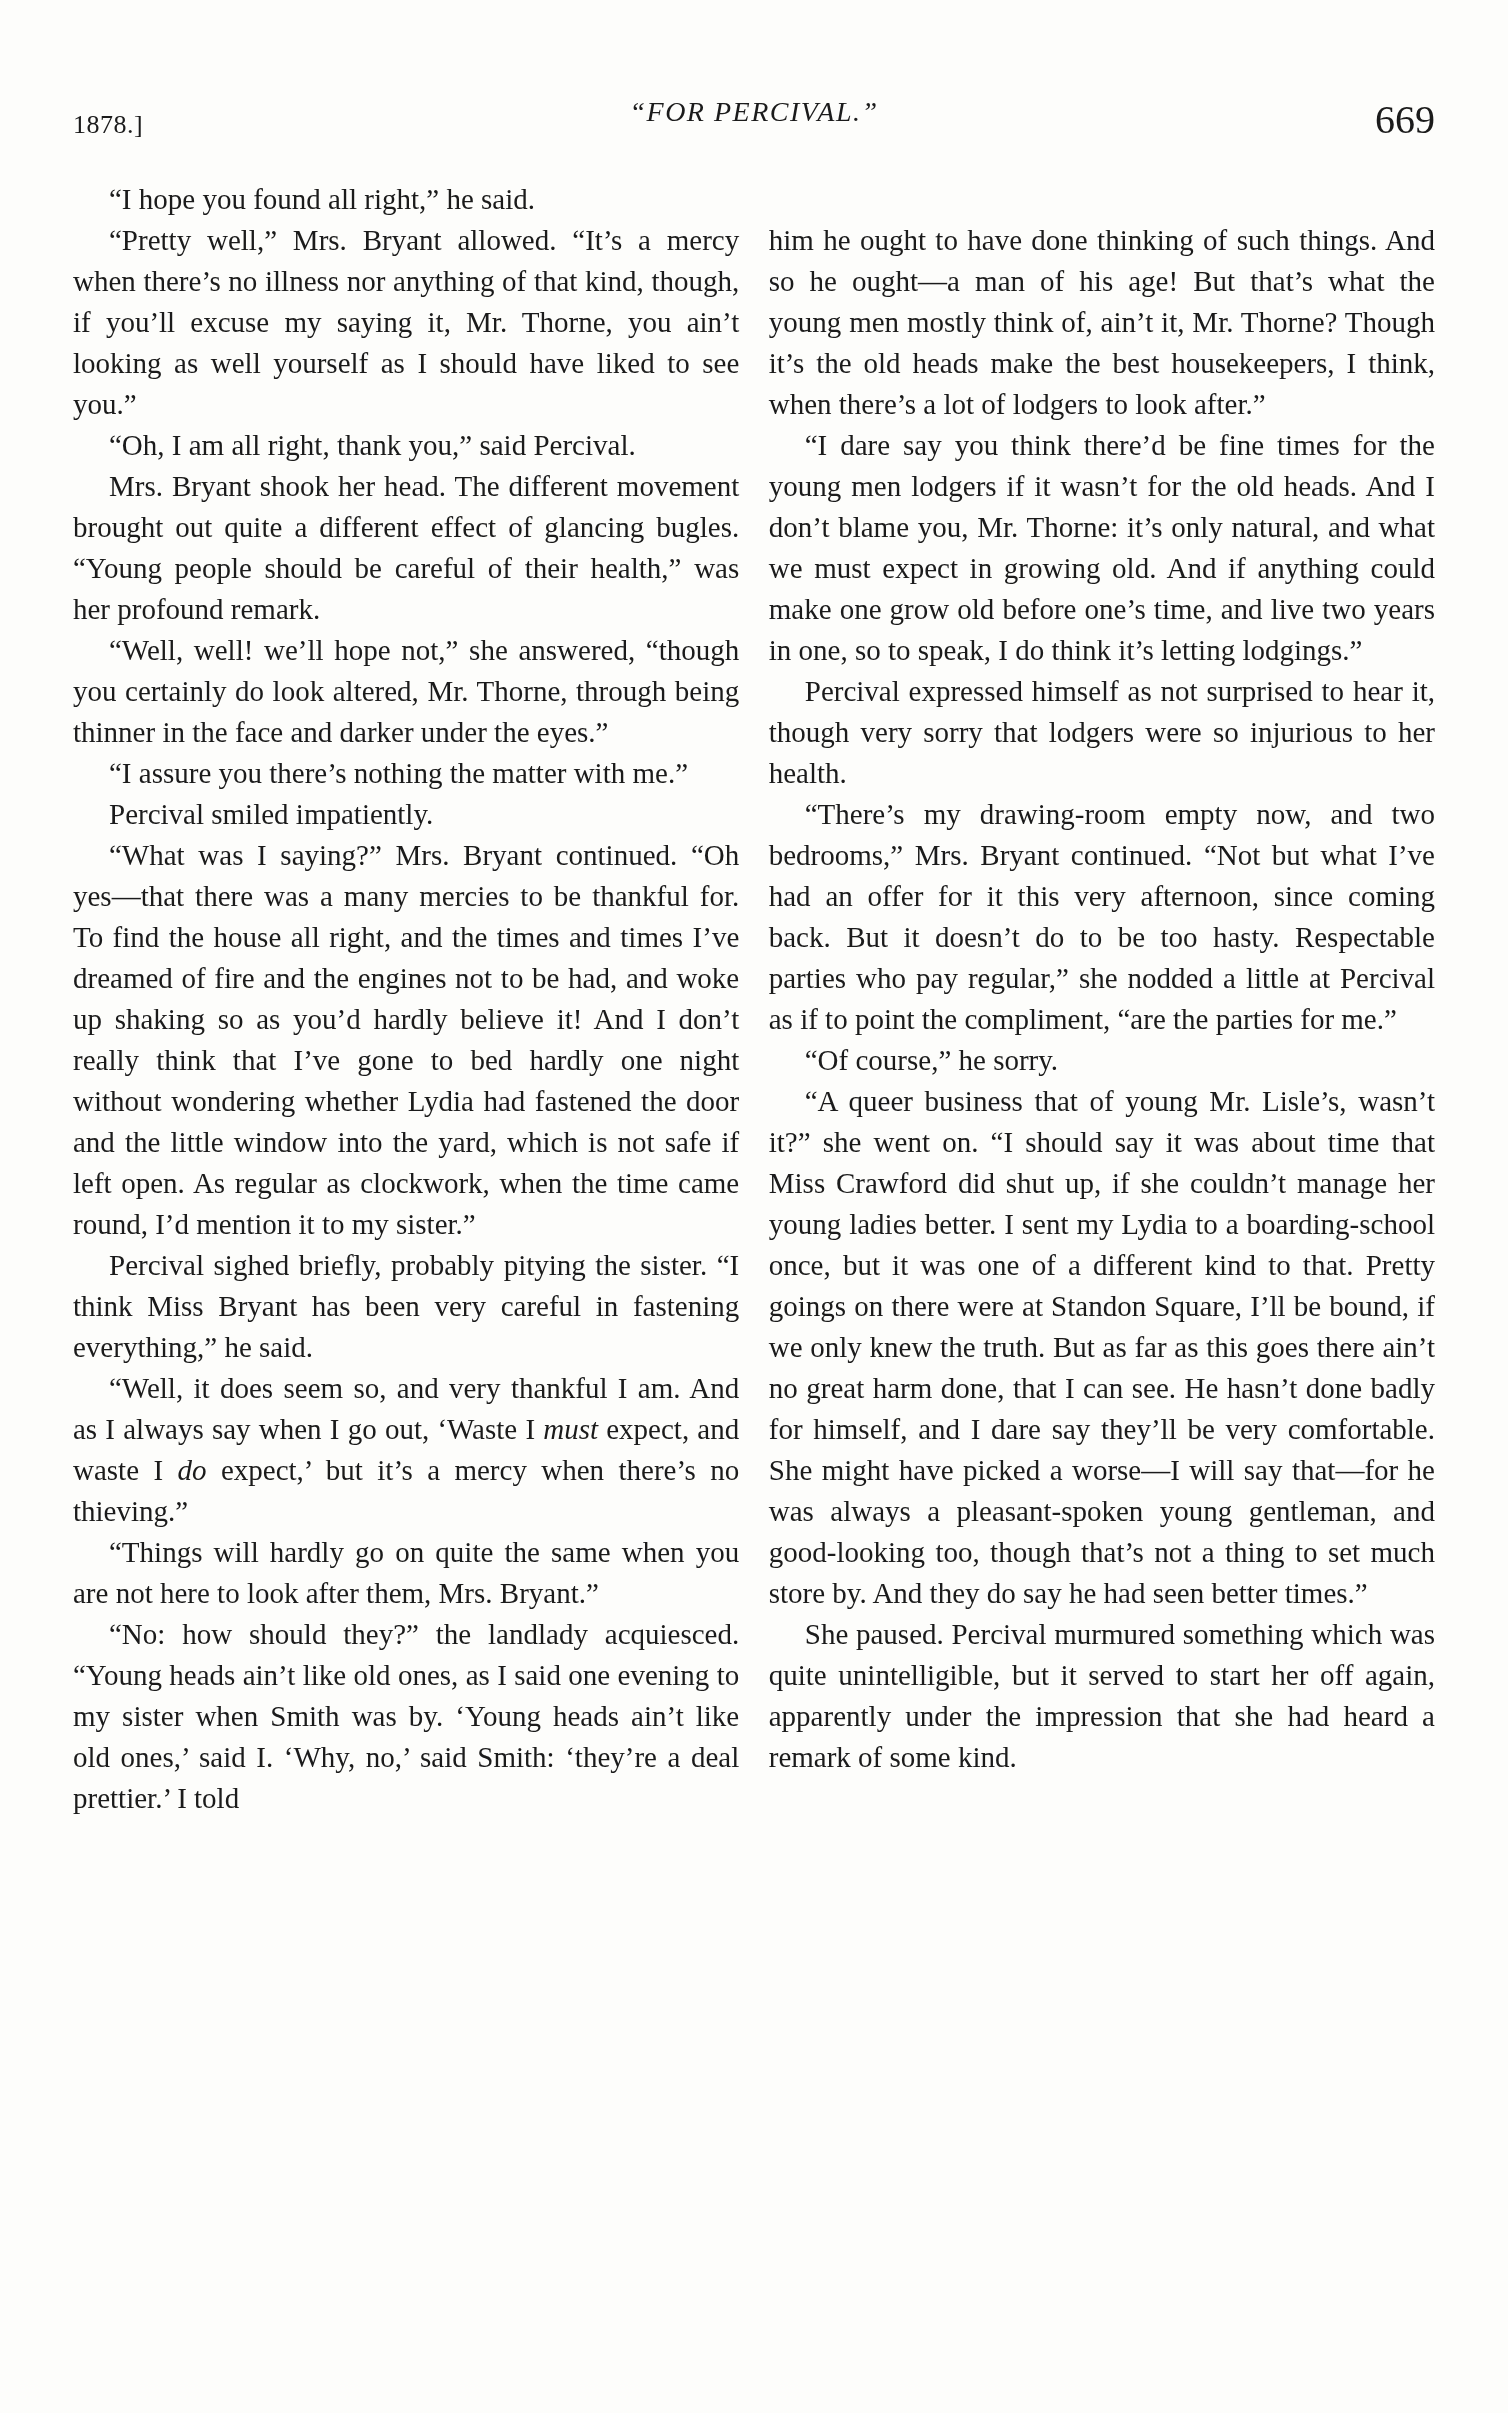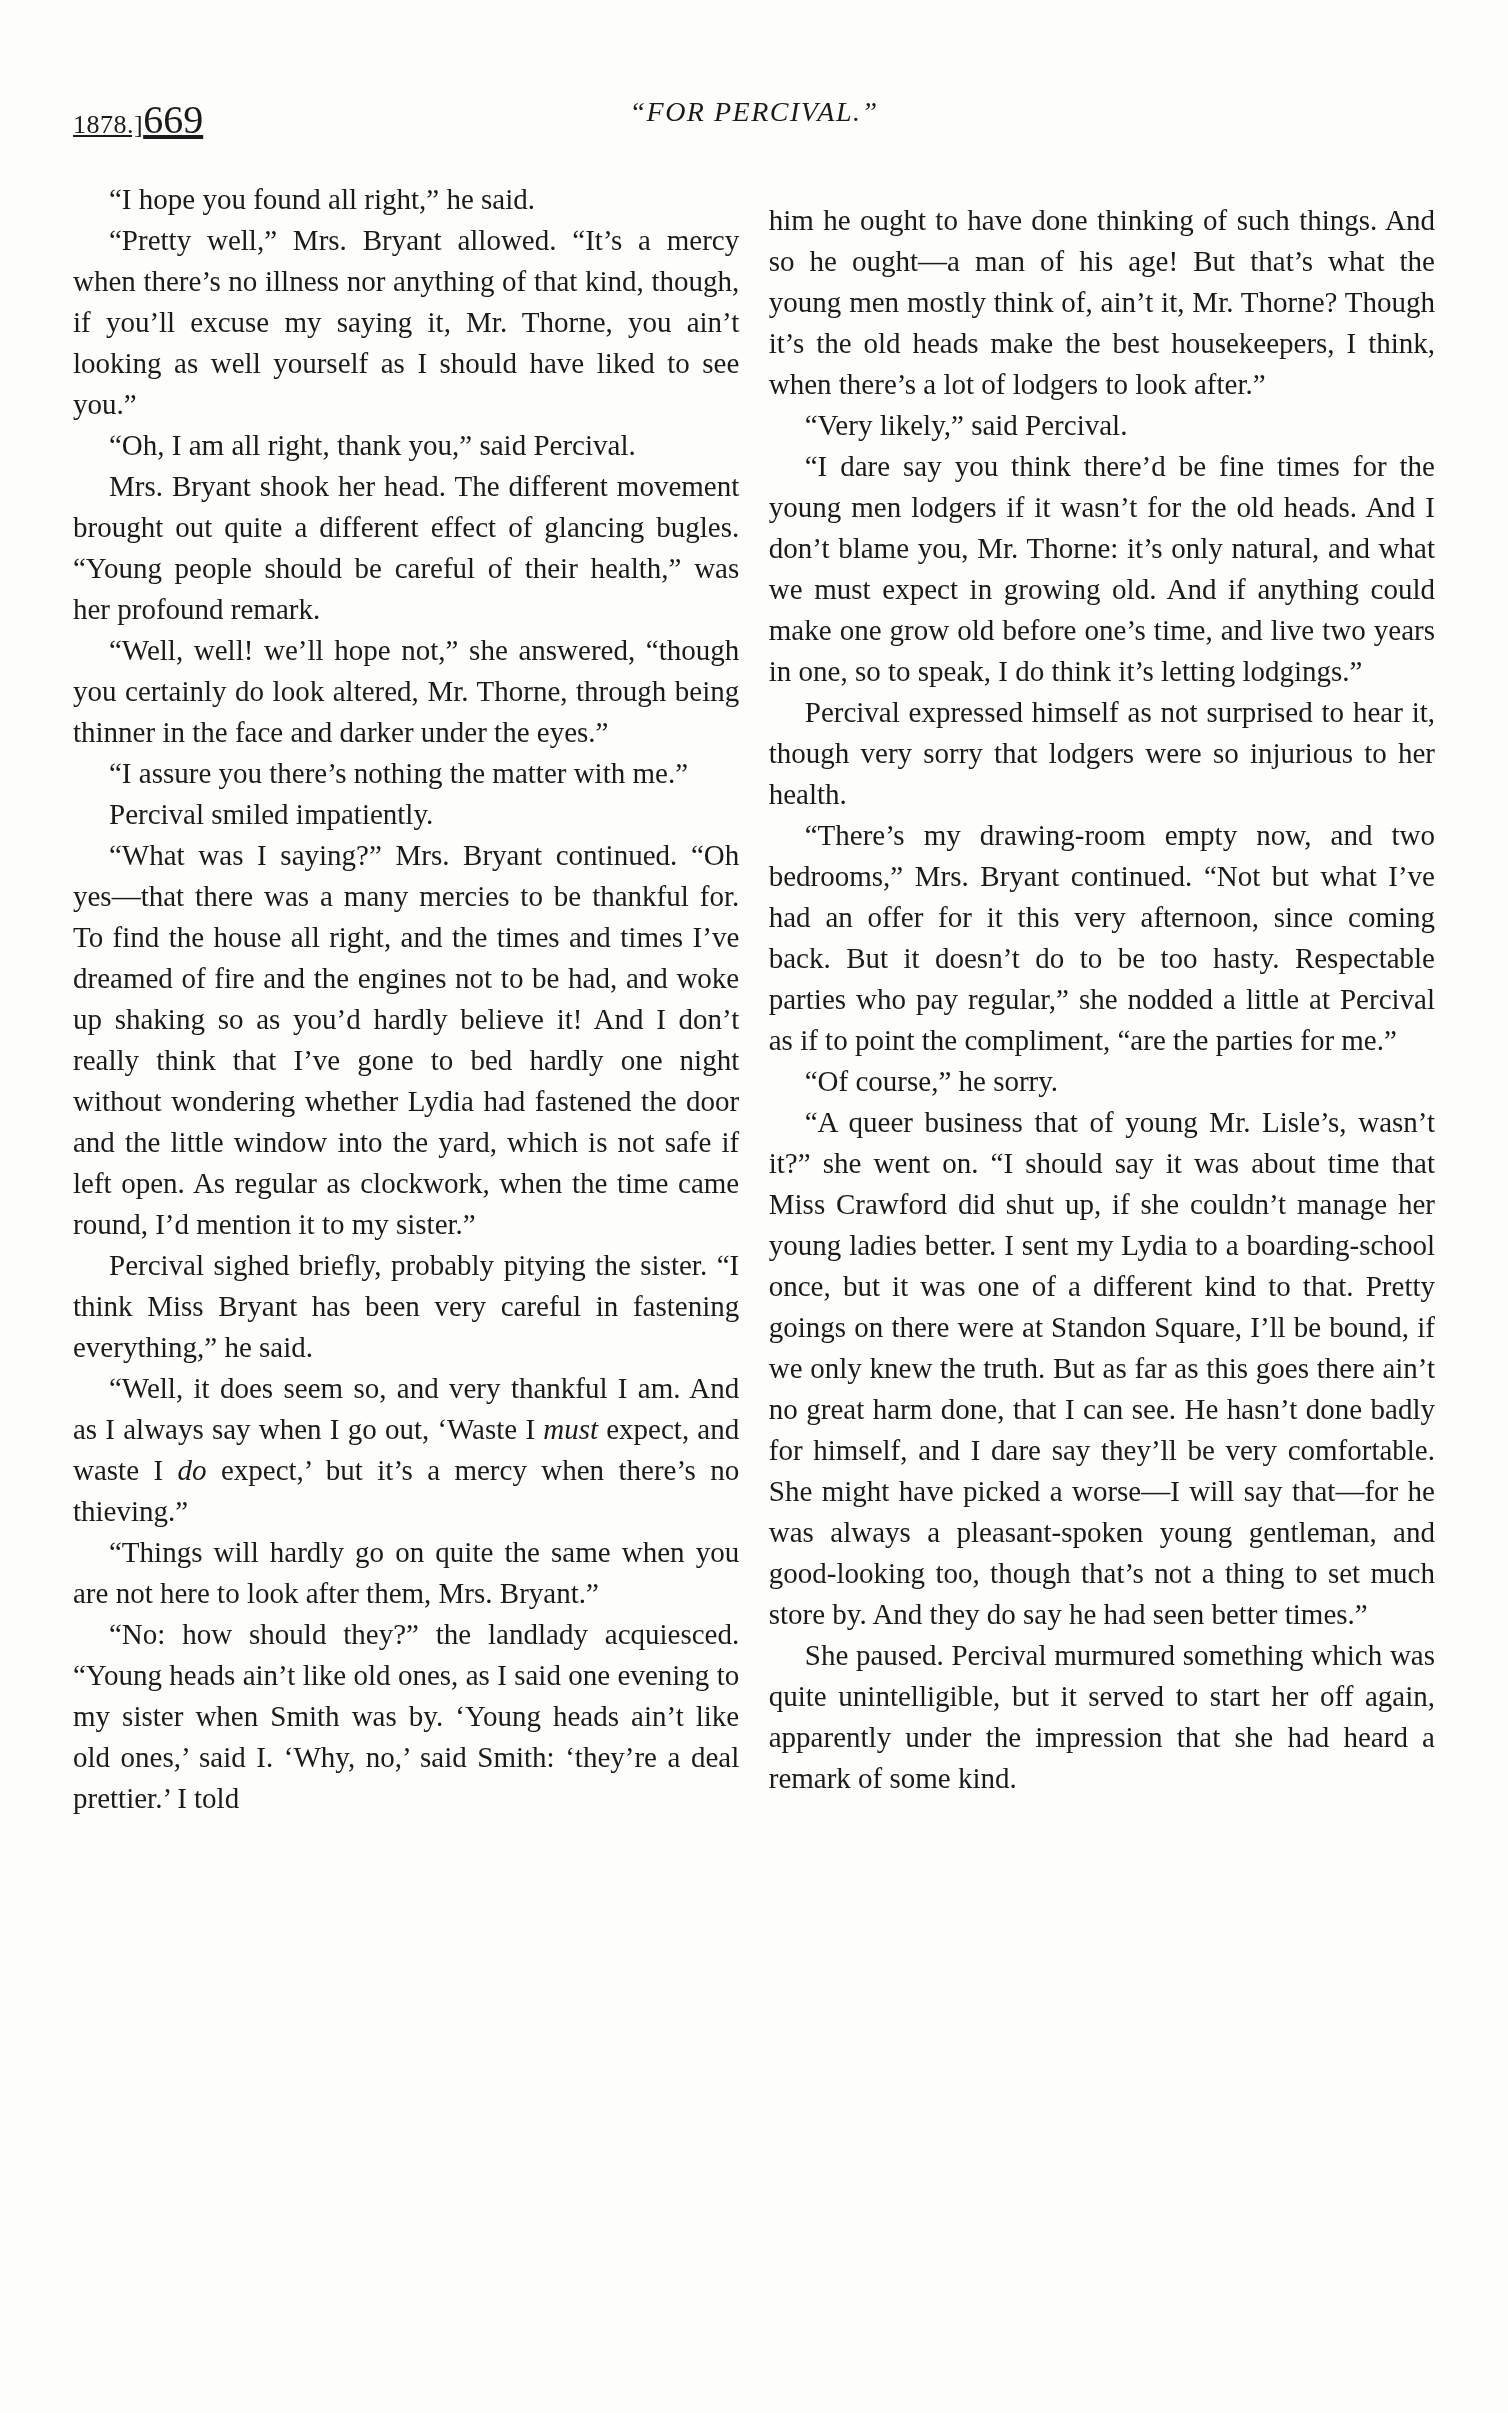--- a/index.html
+++ b/index.html
@@ -16,22 +16,22 @@
     color: #1b1b1b;
     font-family: "Liberation Serif", "DejaVu Serif", serif;
     box-sizing: border-box;
     padding: 96px 73px 30px 73px;
     overflow: hidden;
   }
   .running-head {
     position: relative;
     height: 55px;
     display: flex;
+    justify-content: space-between;
     align-items: baseline;
-    text-decoration: underline;
   }
   .running-head .year {
     font-size: 26px;
     letter-spacing: 0.5px;
   }
   .running-head .title {
     position: absolute;
     left: 50%;
     transform: translateX(-50%);
     font-style: italic;
@@ -89,21 +89,20 @@
         <p class="para indent">Percival smiled impatiently.</p>
         <p class="para indent">“What was I saying?” Mrs. Bryant continued. “Oh yes—that there was a many mercies to be thankful for. To find the house all right, and the times and times I’ve dreamed of fire and the engines not to be had, and woke up shaking so as you’d hardly believe it! And I don’t really think that I’ve gone to bed hardly one night without wondering whether Lydia had fastened the door and the little window into the yard, which is not safe if left open. As regular as clockwork, when the time came round, I’d mention it to my sister.”</p>
         <p class="para indent">Percival sighed briefly, probably pitying the sister. “I think Miss Bryant has been very careful in fastening everything,” he said.</p>
         <p class="para indent">“Well, it does seem so, and very thankful I am. And as I always say when I go out, ‘Waste I <i>must</i> expect, and waste I <i>do</i> expect,’ but it’s a mercy when there’s no thieving.”</p>
         <p class="para indent">“Things will hardly go on quite the same when you are not here to look after them, Mrs. Bryant.”</p>
         <p class="para indent">“No: how should they?” the landlady acquiesced. “Young heads ain’t like old ones, as I said one evening to my sister when Smith was by. ‘Young heads ain’t like old ones,’ said I. ‘Why, no,’ said Smith: ‘they’re a deal prettier.’ I told</p>
       </div>
     <div class="rule"></div>
     <div class="col col-right">
         <p class="para">him he ought to have done thinking of such things. And so he ought—a man of his age! But that’s what the young men mostly think of, ain’t it, Mr. Thorne? Though it’s the old heads make the best housekeepers, I think, when there’s a lot of lodgers to look after.”</p>
-        <p class="para indent">“Very likely,” said Percival.</p>
         <p class="para indent">“I dare say you think there’d be fine times for the young men lodgers if it wasn’t for the old heads. And I don’t blame you, Mr. Thorne: it’s only natural, and what we must expect in growing old. And if anything could make one grow old before one’s time, and live two years in one, so to speak, I do think it’s letting lodgings.”</p>
         <p class="para indent">Percival expressed himself as not surprised to hear it, though very sorry that lodgers were so injurious to her health.</p>
         <p class="para indent">“There’s my drawing-room empty now, and two bedrooms,” Mrs. Bryant continued. “Not but what I’ve had an offer for it this very afternoon, since coming back. But it doesn’t do to be too hasty. Respectable parties who pay regular,” she nodded a little at Percival as if to point the compliment, “are the parties for me.”</p>
         <p class="para indent">“Of course,” he sorry.</p>
         <p class="para indent">“A queer business that of young Mr. Lisle’s, wasn’t it?” she went on. “I should say it was about time that Miss Crawford did shut up, if she couldn’t manage her young ladies better. I sent my Lydia to a boarding-school once, but it was one of a different kind to that. Pretty goings on there were at Standon Square, I’ll be bound, if we only knew the truth. But as far as this goes there ain’t no great harm done, that I can see. He hasn’t done badly for himself, and I dare say they’ll be very comfortable. She might have picked a worse—I will say that—for he was always a pleasant-spoken young gentleman, and good-looking too, though that’s not a thing to set much store by. And they do say he had seen better times.”</p>
         <p class="para indent">She paused. Percival murmured something which was quite unintelligible, but it served to start her off again, apparently under the impression that she had heard a remark of some kind.</p>
       </div>
   </main>
 </div>
 

